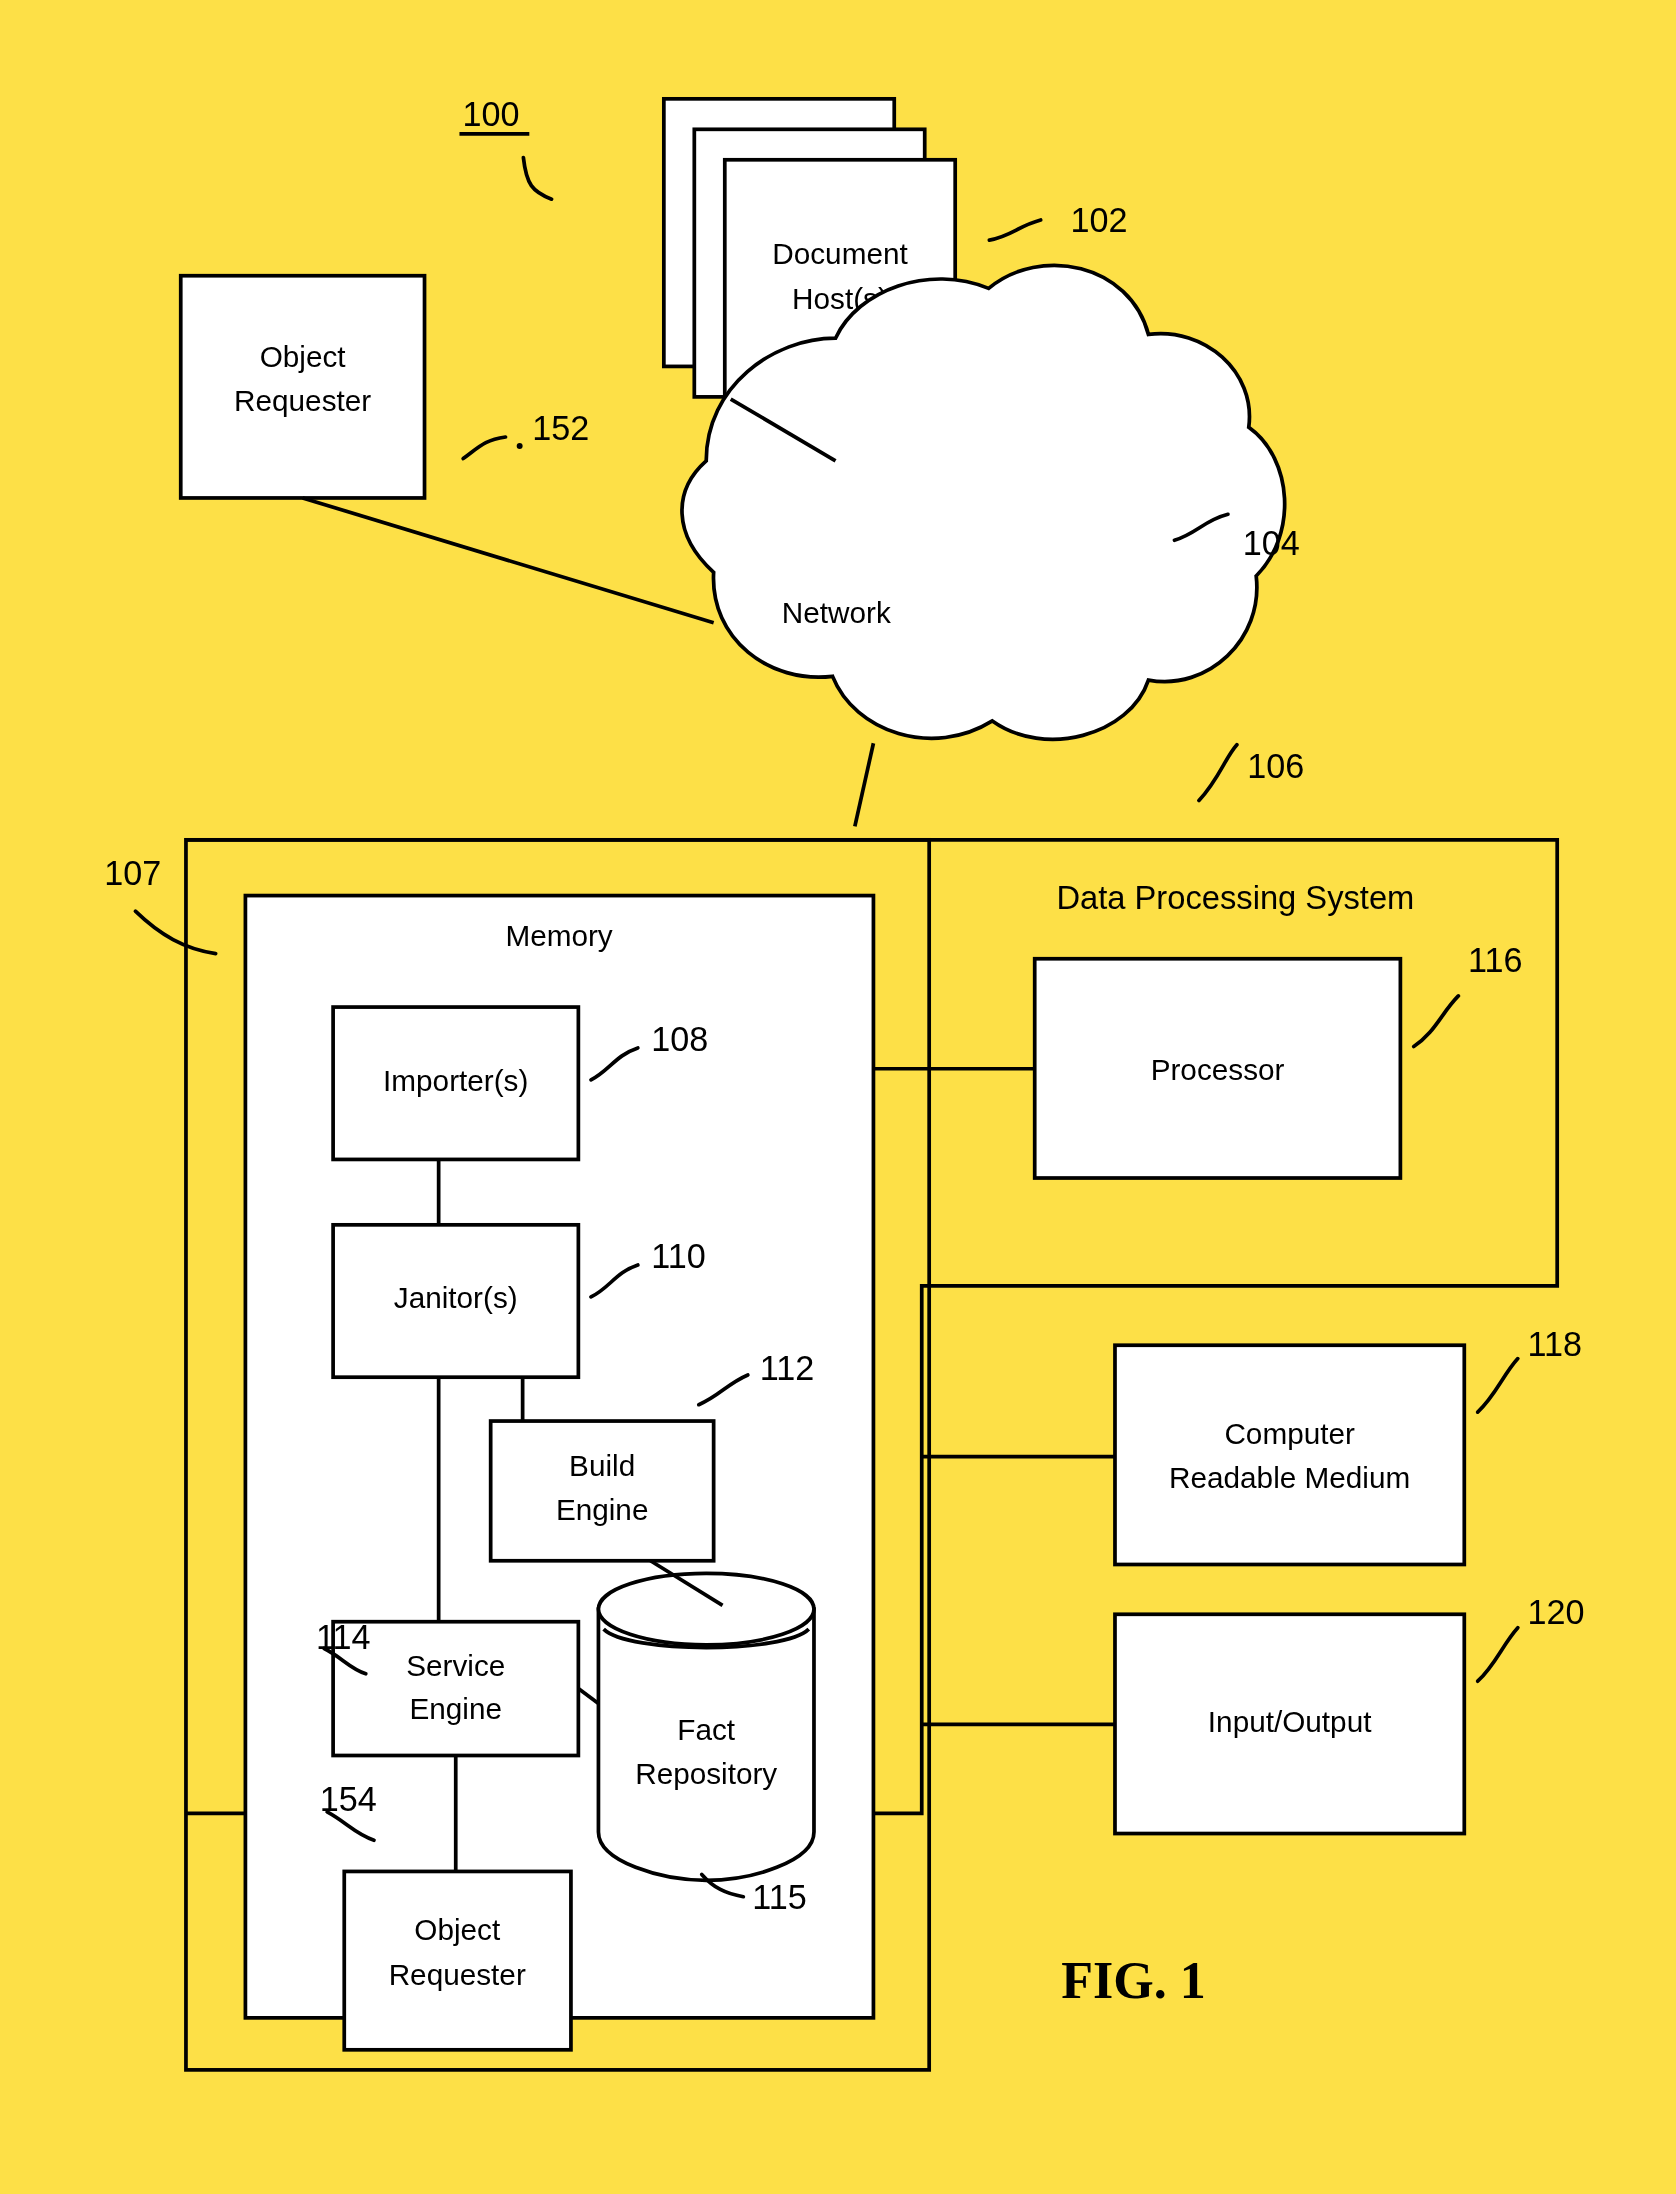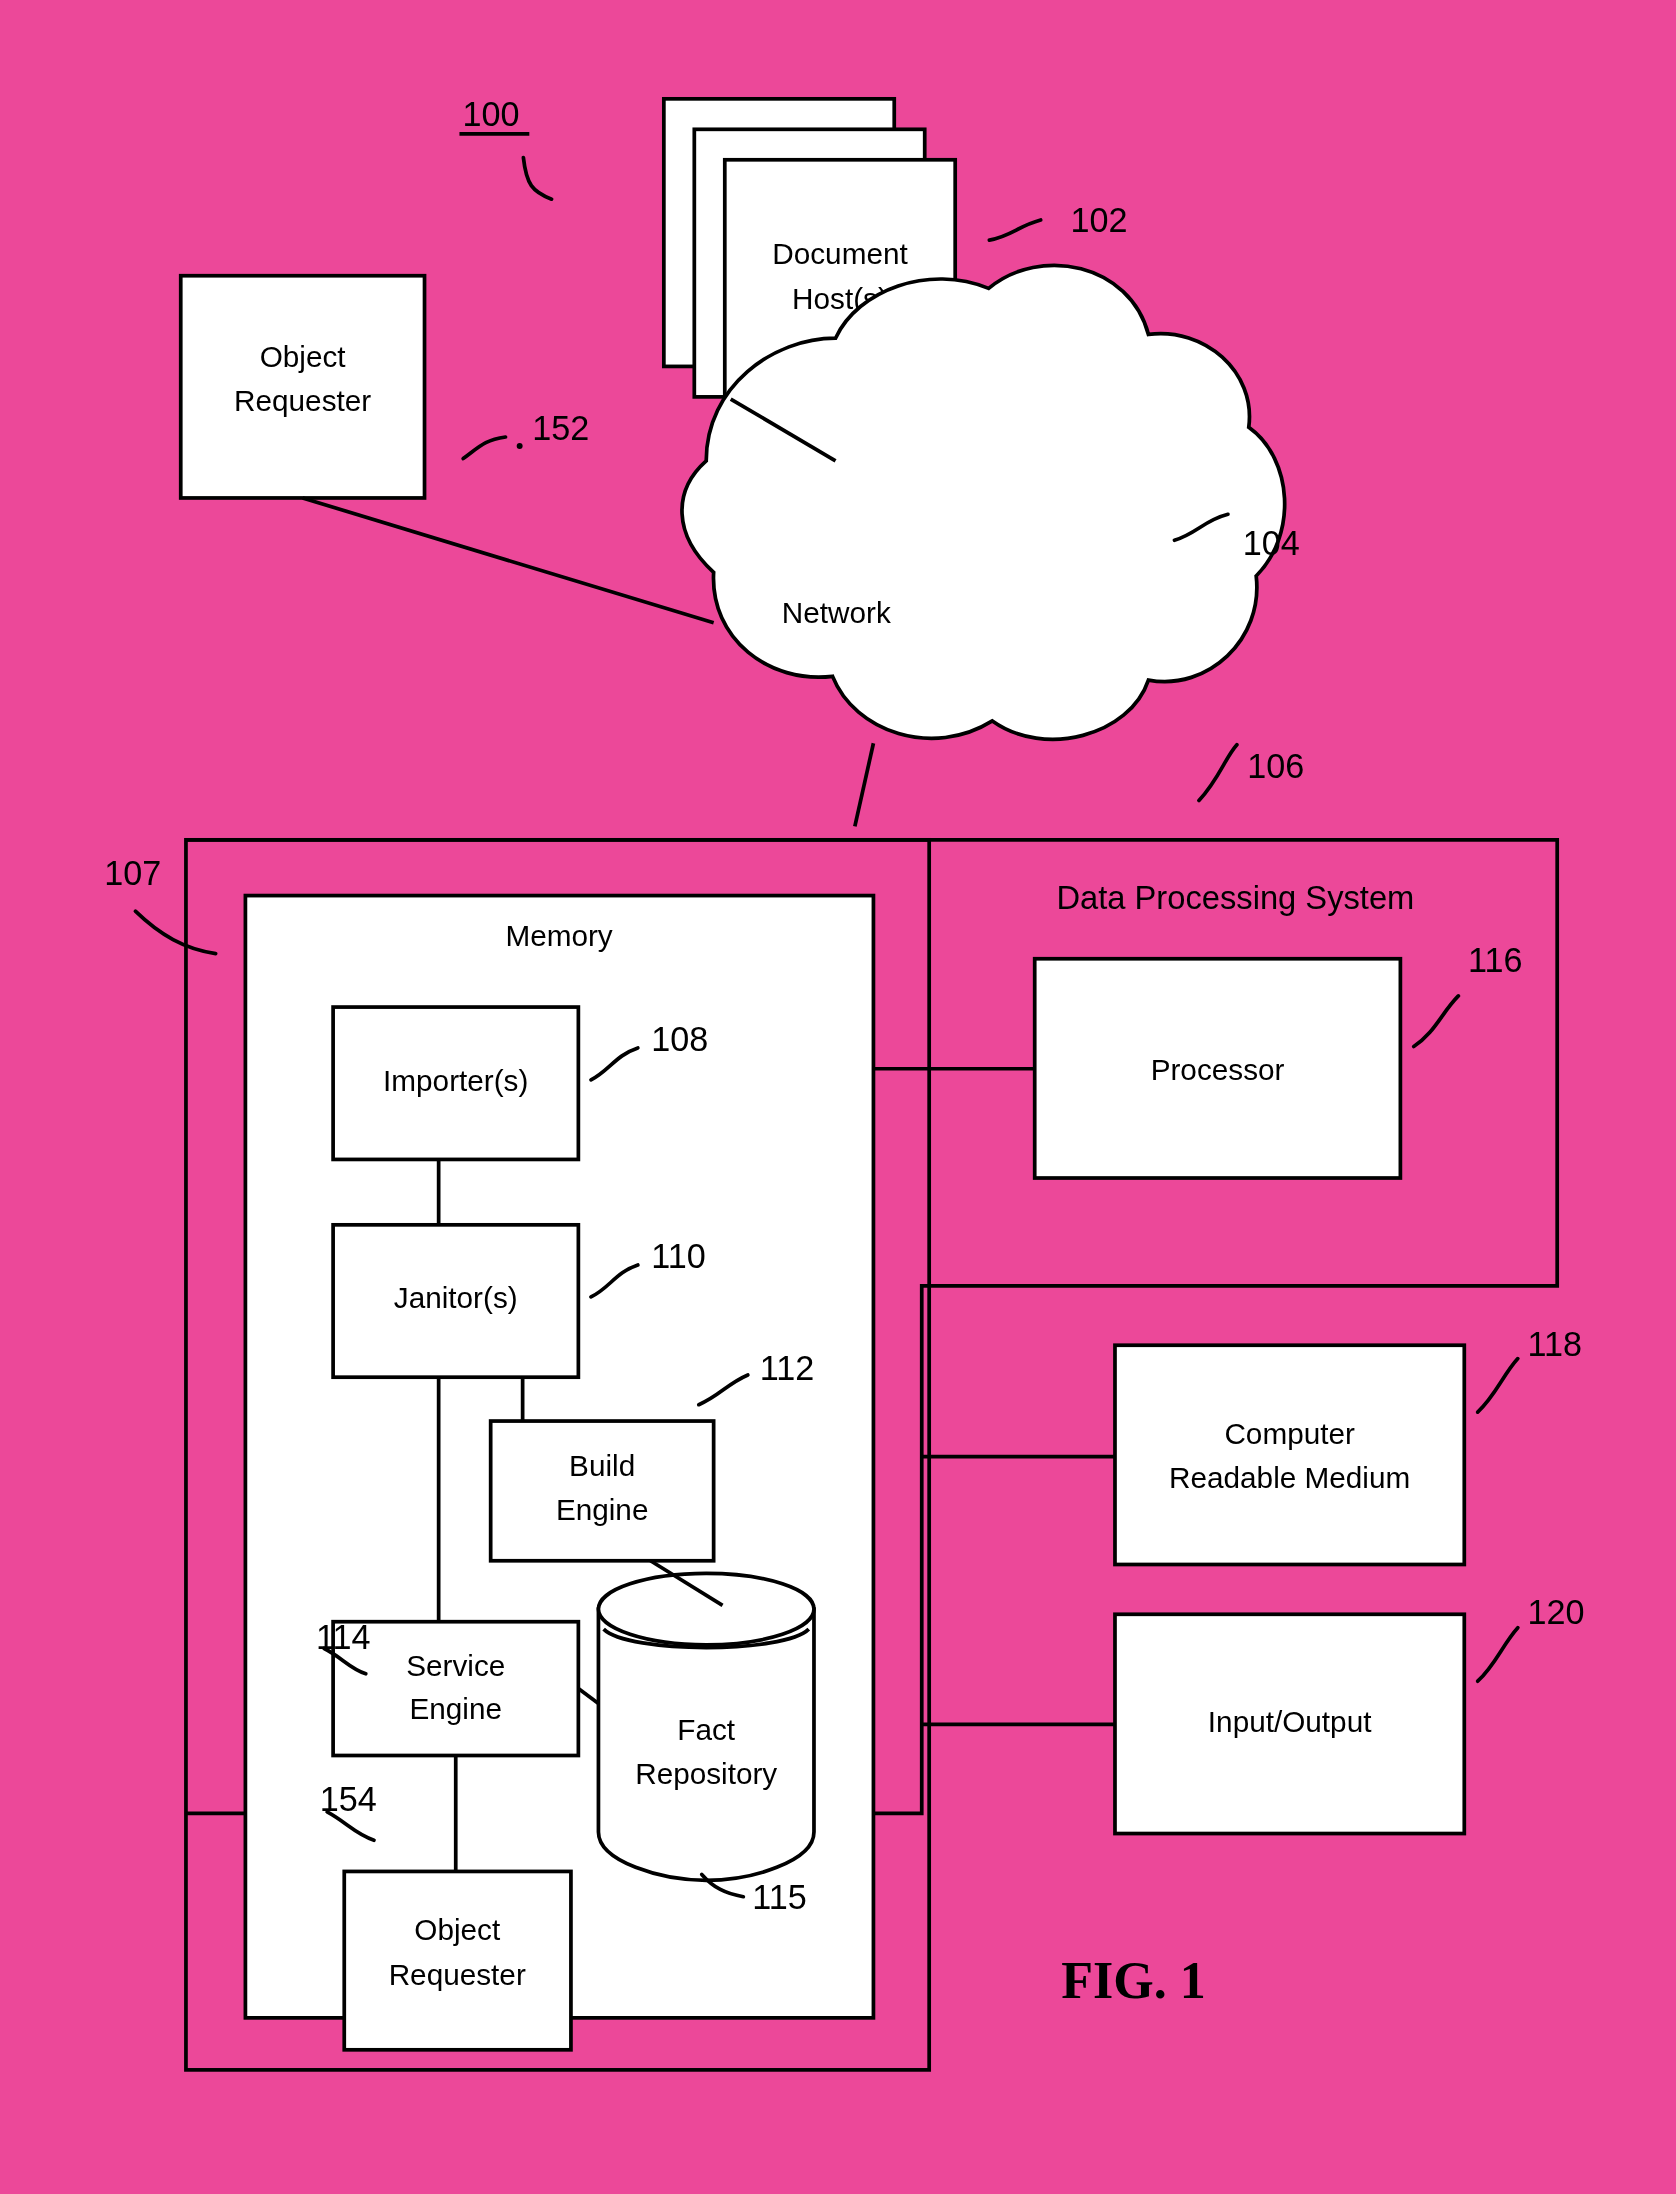--- a/index.html
+++ b/index.html
@@ -8,21 +8,21 @@
     padding: 0;
     background: #ffffff;
   }
   body {
     font-family: "Liberation Sans", sans-serif;
   }
   #figure-root {
     position: relative;
     width: 1677px;
     height: 2194px;
-    background: #ec4899;
+    background: #fde047;
     overflow: hidden;
   }
   svg#figure-canvas {
     position: absolute;
     left: 0;
     top: 0;
     width: 1677px;
     height: 2194px;
     display: block;
   }

